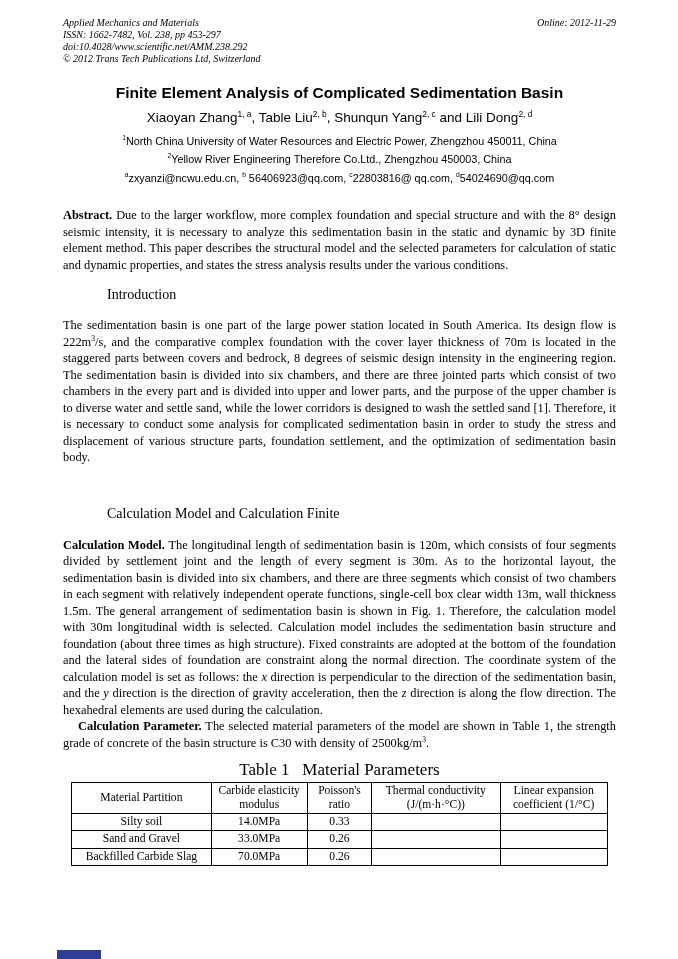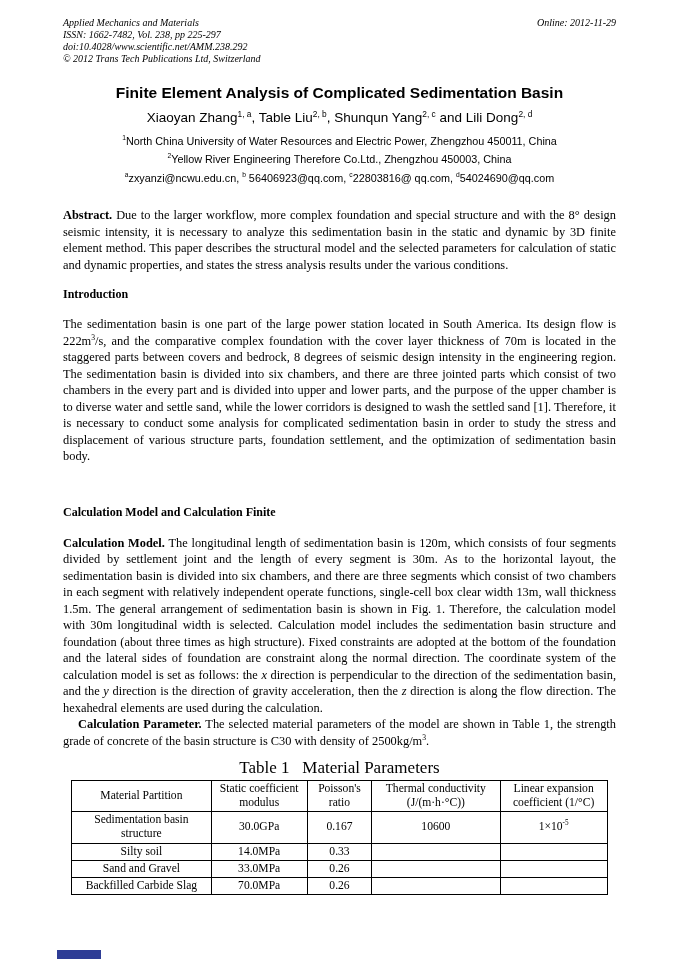--- a/index.html
+++ b/index.html
@@ -23,21 +23,21 @@
     font-size:13.5px; }
   .affil, .emails { text-align:center; font-family:"Liberation Sans", sans-serif; font-size:10.8px; }
   .affil1 { margin-top:10px; }
   .affil2 { margin-top:6px; }
   .emails { margin-top:7px; }
 
   .keywords { margin-top:21px; font-family:"Liberation Sans", sans-serif; font-size:10.8px; }
 
   .para { font-size:12.4px; line-height:1.33; text-align:justify; }
   .abstract-para { margin-top:23px; }
-  .section-heading { font-size:12px; font-weight:bold; }
+  .section-heading { font-size:14px; font-weight:normal;margin-left:44px; }
   .intro-heading { margin-top:14px; }
   .intro-para { margin-top:14px; }
   .calc-heading { margin-top:40px; }
   .model-para { margin-top:15px; }
   .param-para { text-indent:15px; }
 
   .table-caption { margin-top:9px; text-align:center; font-size:17px; }
   table.materials { width:97%; margin:2px auto 0 auto; border-collapse:collapse; font-size:11.6px;padding-left:36px; }
   .materials th, .materials td { border:1px solid #000; font-weight:normal; text-align:center;
     vertical-align:middle; padding:1px 2px; line-height:1.22; white-space:pre-line; }
@@ -46,21 +46,21 @@
 </style>
 </head>
 <body>
 
 <div class="sheet">
   <div class="page">
 
     <div class="pub-header">
       <div class="left">
         <div>Applied Mechanics and Materials</div>
-        <div>ISSN: 1662-7482, Vol. 238, pp 225-297</div>
+        <div>ISSN: 1662-7482, Vol. 238, pp 453-297</div>
         <div>doi:10.4028/www.scientific.net/AMM.238.292</div>
         <div>© 2012 Trans Tech Publications Ltd, Switzerland</div>
       </div>
       <div class="right">Online: 2012-11-29</div>
     </div>
 
     <h1 class="title">Finite Element Analysis of Complicated Sedimentation Basin</h1>
 
     <p class="authors"><span>Xiaoyan Zhang</span><sup>1, a</sup><span>, </span><span>Table Liu</span><sup>2, b</sup><span>, </span><span>Shunqun Yang</span><sup>2, c</sup><span> and </span><span>Lili Dong</span><sup>2, d</sup></p>
 
@@ -88,39 +88,31 @@
       <colgroup>
         <col style="width:26%">
           <col style="width:18%">
           <col style="width:12%">
           <col style="width:24%">
           <col style="width:20%">
       </colgroup>
       <thead>
         <tr>
           <th>Material Partition</th>
-          <th>Static coefficient
+          <th>Carbide elasticity
 modulus</th>
           <th>Poisson's
 ratio</th>
           <th>Thermal conductivity
 (J/(m·h·°C))</th>
           <th>Linear expansion
 coefficient (1/°C)</th>
         </tr>
       </thead>
       <tbody>
-        <tr>
-          <td>Sedimentation basin
-structure</td>
-          <td>30.0GPa</td>
-          <td>0.167</td>
-          <td>10600</td>
-          <td><span>1×10</span><sup>-5</sup></td>
-        </tr>
         <tr>
           <td>Silty soil</td>
           <td>14.0MPa</td>
           <td>0.33</td>
           <td></td>
           <td><span></span><sup></sup></td>
         </tr>
         <tr>
           <td>Sand and Gravel</td>
           <td>33.0MPa</td>

